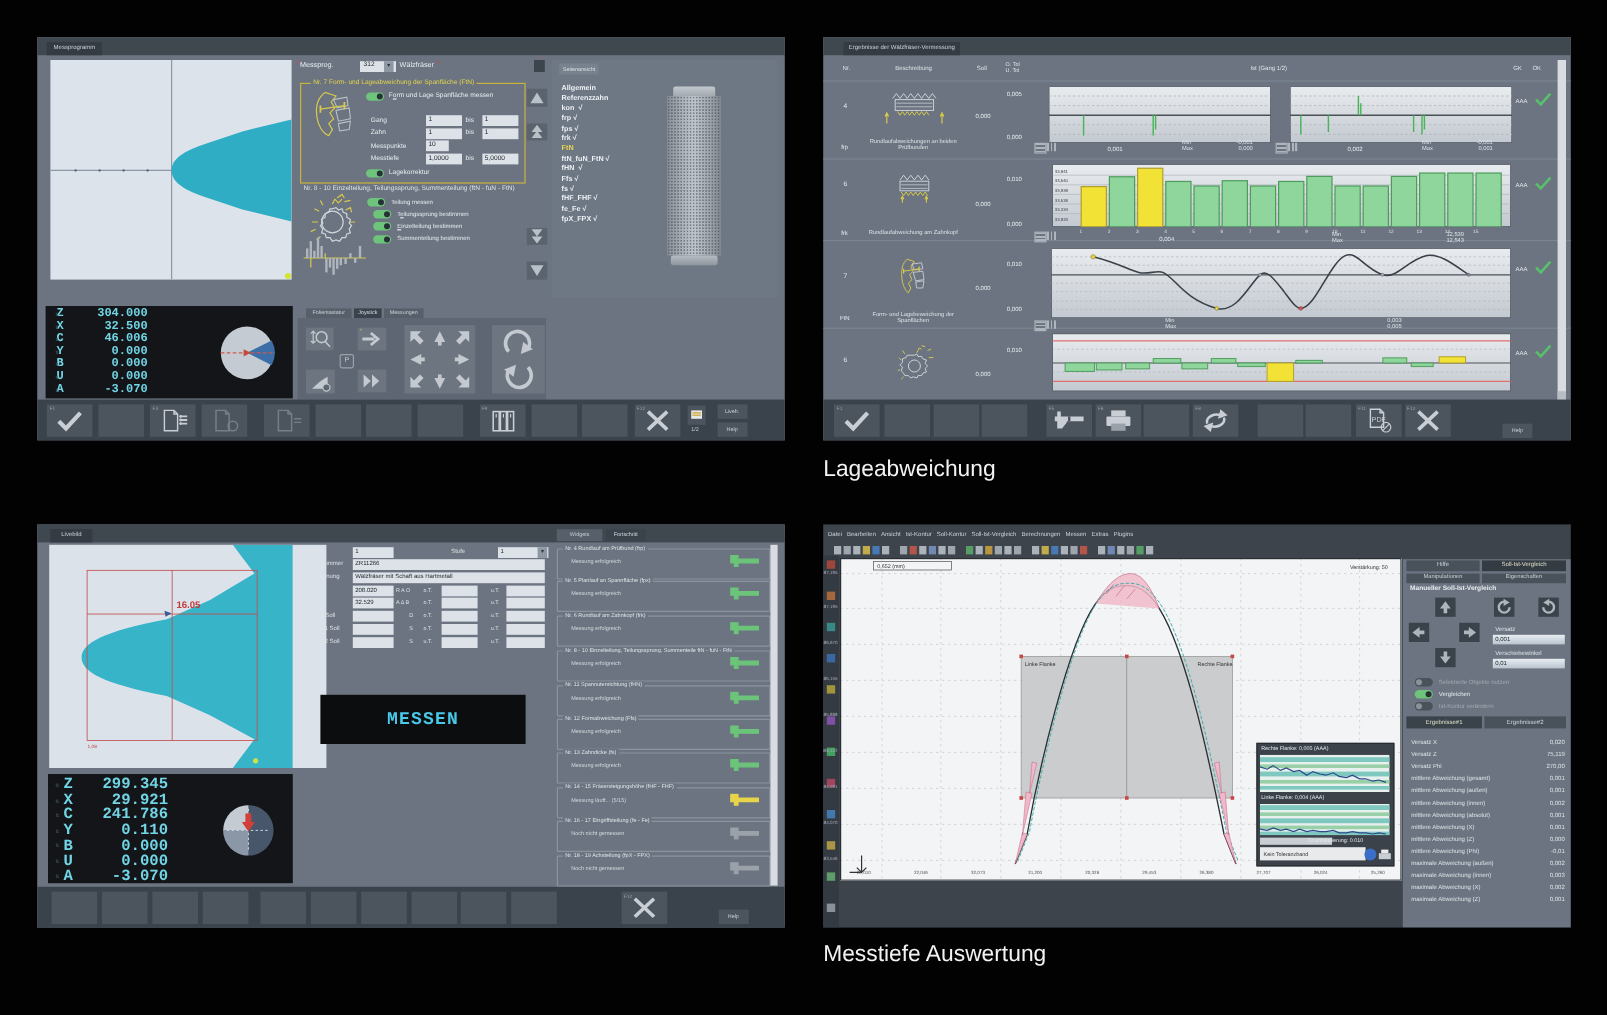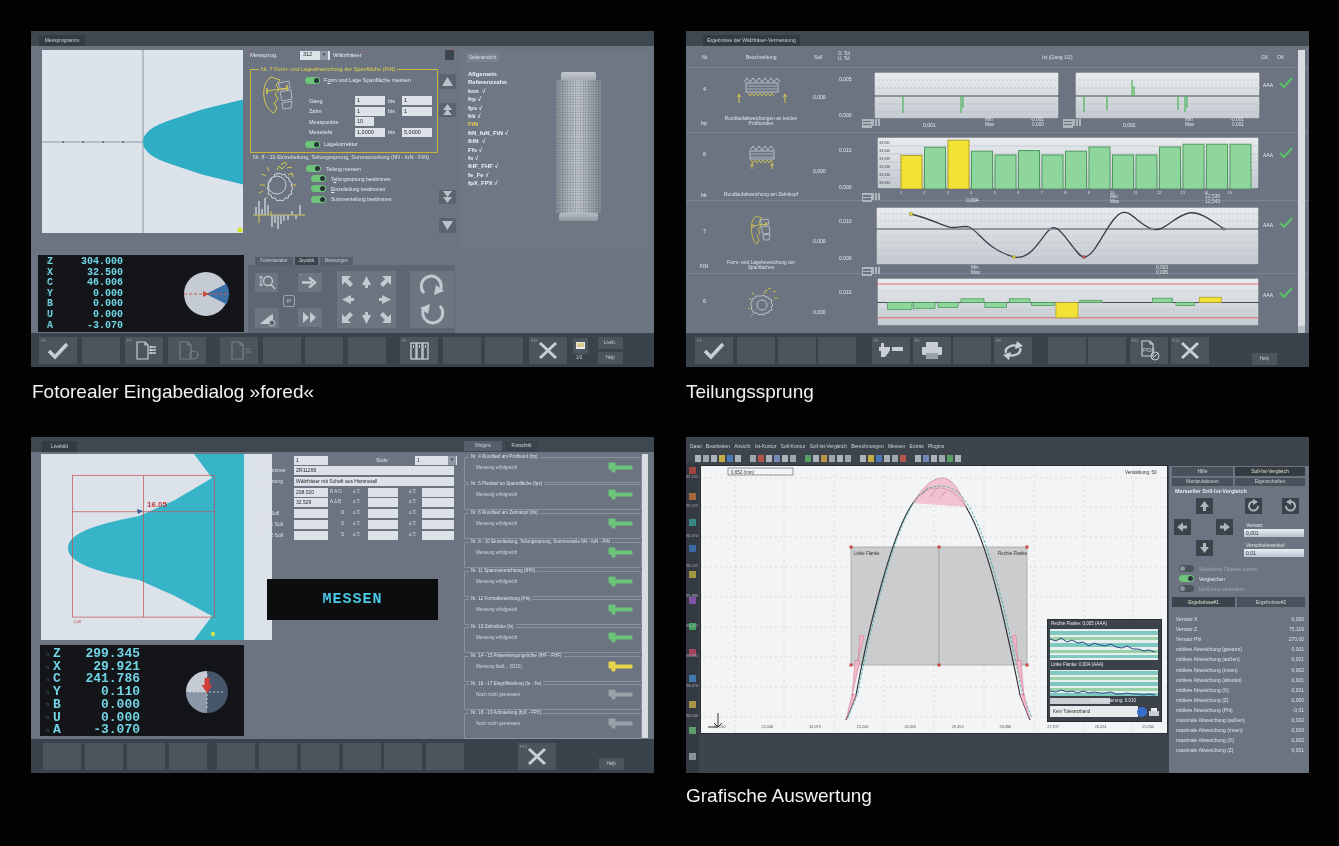--- a/index.html
+++ b/index.html
@@ -990,16 +990,15 @@
     <div class="t" style="left:95px;top:250.99999999999994px;width:40px;text-align:right;font-size:5px;color:#dfe3e8;">0,002</div>
     <div class="t" style="left:7px;top:261.09999999999997px;font-size:5px;color:#dfe3e8;">maximale Abweichung (innen)</div>
     <div class="t" style="left:95px;top:261.09999999999997px;width:40px;text-align:right;font-size:5px;color:#dfe3e8;">0,003</div>
     <div class="t" style="left:7px;top:271.2px;font-size:5px;color:#dfe3e8;">maximale Abweichung (X)</div>
     <div class="t" style="left:95px;top:271.2px;width:40px;text-align:right;font-size:5px;color:#dfe3e8;">0,002</div>
     <div class="t" style="left:7px;top:281.3px;font-size:5px;color:#dfe3e8;">maximale Abweichung (Z)</div>
     <div class="t" style="left:95px;top:281.3px;width:40px;text-align:right;font-size:5px;color:#dfe3e8;">0,001</div>
   </div>
 </div>
 
-<div class="cap" style="left:32px;top:381px;">Fotorealer Eingabedialog »fored«</div>
-<div class="cap" style="left:686px;top:381px;">Teilungssprung</div>
-<div class="cap" style="left:686px;top:785px;">Grafische Auswertung</div>
+<div class="cap" style="left:686px;top:381px;">Lageabweichung</div>
+<div class="cap" style="left:686px;top:785px;">Messtiefe Auswertung</div>
 
 </div>
 </body></html>

